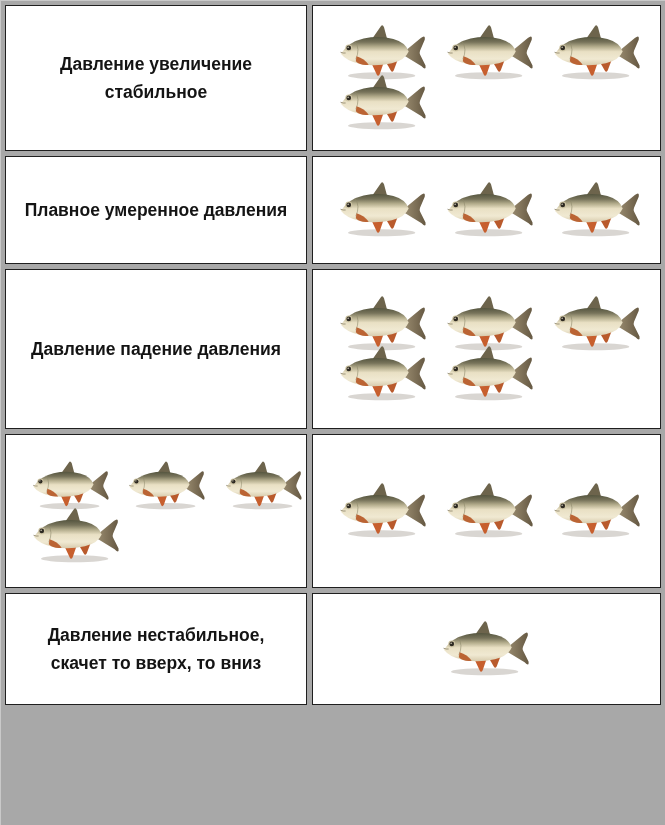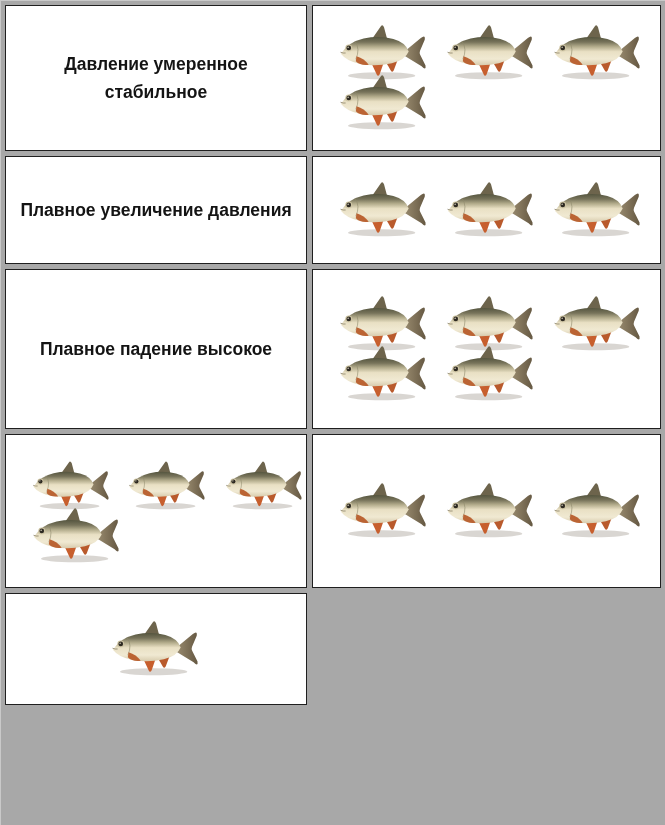--- a/index.html
+++ b/index.html
@@ -64,58 +64,58 @@
       <circle cx="15" cy="29.5" r="3" fill="#2e2a22"></circle>
       <circle cx="14.2" cy="28.6" r="0.9" fill="#e8e2cc"></circle>
       <path d="M4.5 35 Q8 36.5 11 36" fill="none" stroke="#7a7258" stroke-width="1.1" opacity="0.8"></path>
       <path d="M25 40 Q35 43 40.5 51 Q30 52.5 24 46.5 Z" fill="#bb6434"></path>
     </g>
   </defs>
 </svg>
 
 <div class="table">
     <div class="cell label-cell">
-      <span>Давление умеренное стабильное</span>
+      <span>Давление увеличение стабильное</span>
     </div>
     <div class="cell fish-cell">
       <div class="fish-line">
         <svg class="fish" viewBox="0 0 120 72">
           <use href="#fish-shape"></use>
         </svg>
         <svg class="fish" viewBox="0 0 120 72">
           <use href="#fish-shape"></use>
         </svg>
         <svg class="fish" viewBox="0 0 120 72">
           <use href="#fish-shape"></use>
         </svg>
       </div>
       <div class="fish-line">
         <svg class="fish" viewBox="0 0 120 72">
           <use href="#fish-shape"></use>
         </svg>
       </div>
     </div>
     <div class="cell label-cell">
-      <span>Плавное увеличение давления</span>
+      <span>Плавное умеренное давления</span>
     </div>
     <div class="cell fish-cell">
       <div class="fish-line">
         <svg class="fish" viewBox="0 0 120 72">
           <use href="#fish-shape"></use>
         </svg>
         <svg class="fish" viewBox="0 0 120 72">
           <use href="#fish-shape"></use>
         </svg>
         <svg class="fish" viewBox="0 0 120 72">
           <use href="#fish-shape"></use>
         </svg>
       </div>
     </div>
     <div class="cell label-cell">
-      <span>Плавное падение высокое</span>
+      <span>Давление падение давления</span>
     </div>
     <div class="cell fish-cell">
       <div class="fish-line">
         <svg class="fish" viewBox="0 0 120 72">
           <use href="#fish-shape"></use>
         </svg>
         <svg class="fish" viewBox="0 0 120 72">
           <use href="#fish-shape"></use>
         </svg>
         <svg class="fish" viewBox="0 0 120 72">
@@ -155,20 +155,23 @@
           <use href="#fish-shape"></use>
         </svg>
         <svg class="fish" viewBox="0 0 120 72">
           <use href="#fish-shape"></use>
         </svg>
         <svg class="fish" viewBox="0 0 120 72">
           <use href="#fish-shape"></use>
         </svg>
       </div>
     </div>
+    <div class="cell label-cell">
+      <span>Давление нестабильное, скачет то вверх, то вниз</span>
+    </div>
     <div class="cell fish-cell centered">
       <div class="fish-line">
         <svg class="fish" viewBox="0 0 120 72">
           <use href="#fish-shape"></use>
         </svg>
       </div>
     </div>
   </div>
 
 </body></html>

